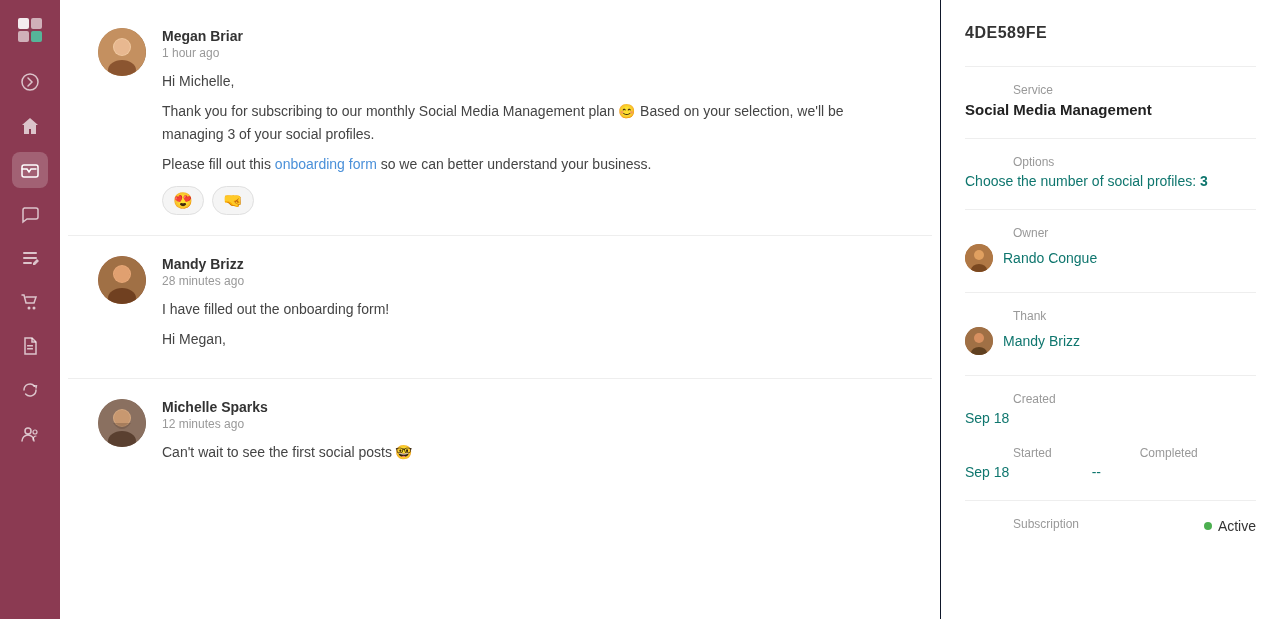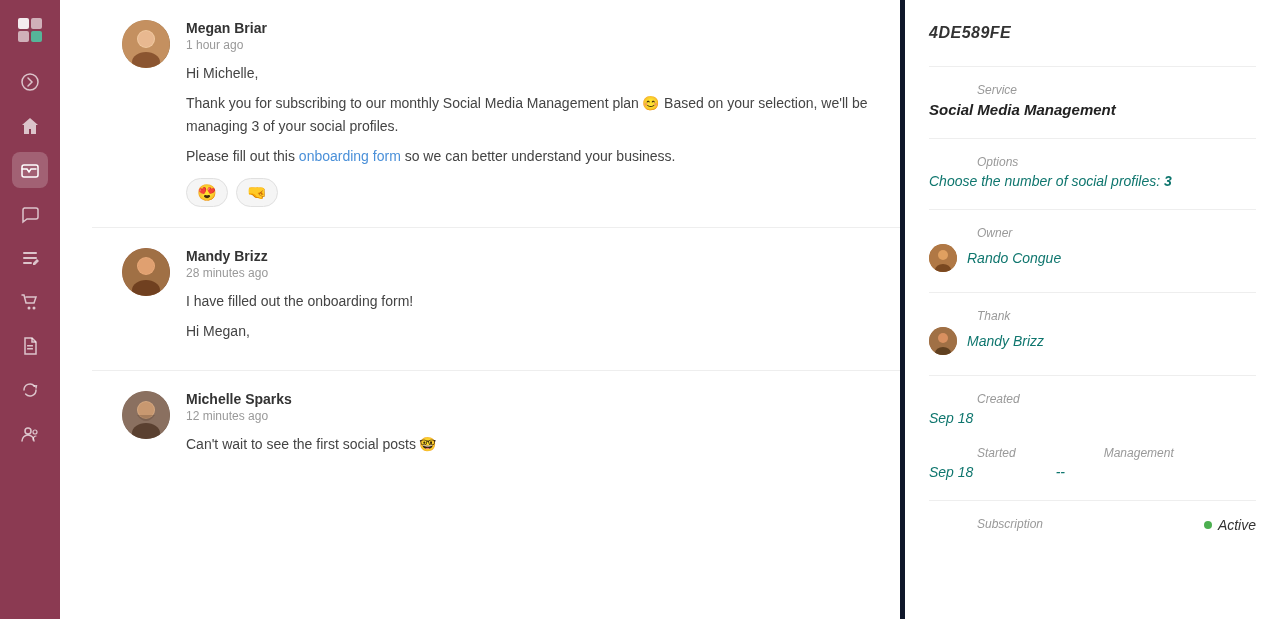--- a/index.html
+++ b/index.html
@@ -41,22 +41,21 @@
 
     
     .chat-area {
       flex: 1;
       background: #fff;
       overflow-y: auto;
       padding: 0;
     }
 
     .message-thread {
-      padding: 0;
-      margin-left: 32px;
+      padding: 8px;
     }
 
     .message-block {
       display: flex;
       align-items: flex-start;
       padding: 20px 30px;
       border-bottom: 1px solid #eee;
       gap: 16px;
     }
 
@@ -123,27 +122,26 @@
       background: #f5f5f5;
       border: 1px solid #e0e0e0;
       border-radius: 20px;
       padding: 4px 10px;
       font-size: 16px;
       cursor: pointer;
     }
 
     
     .right-panel {
-      width: 380px;
+      width: 340px;
       background: #fff;
-      border-left: 5px solid #0f172a;
+      border-left: 1px solid #0f172a;
       padding: 24px;
       overflow-y: auto;
       flex-shrink: 0;
-      font-style: italic;
     }
 
     .ticket-id {
       font-size: 16px;
       font-weight: 700;
       color: #333;
       margin-bottom: 24px;
       letter-spacing: 0.5px;
     }
 
@@ -196,21 +194,21 @@
 
     .dates-row {
       display: flex;
       gap: 40px;
     }
 
     .date-block {}
 
     .subscription-row {
       display: flex;
-      align-items: flex-start;
+      align-items: center;
       justify-content: space-between;
     }
 
     .status-badge {
       display: flex;
       align-items: center;
       gap: 6px;
       font-size: 14px;
       color: #333;
     }
@@ -439,21 +437,21 @@
       <div class="info-label">Created</div>
       <div class="info-value">Sep 18</div>
     </div>
 
     <div class="dates-row info-section">
       <div class="date-block">
         <div class="info-label">Started</div>
         <div class="info-value">Sep 18</div>
       </div>
       <div class="date-block">
-        <div class="info-label">Management</div>
+        <div class="info-label">Completed</div>
         <div class="info-value">--</div>
       </div>
     </div>
 
     <hr class="divider">
 
     <div class="subscription-row info-section">
       <div class="info-label">Subscription</div>
       <div class="status-badge">
         <span class="status-dot"></span>

